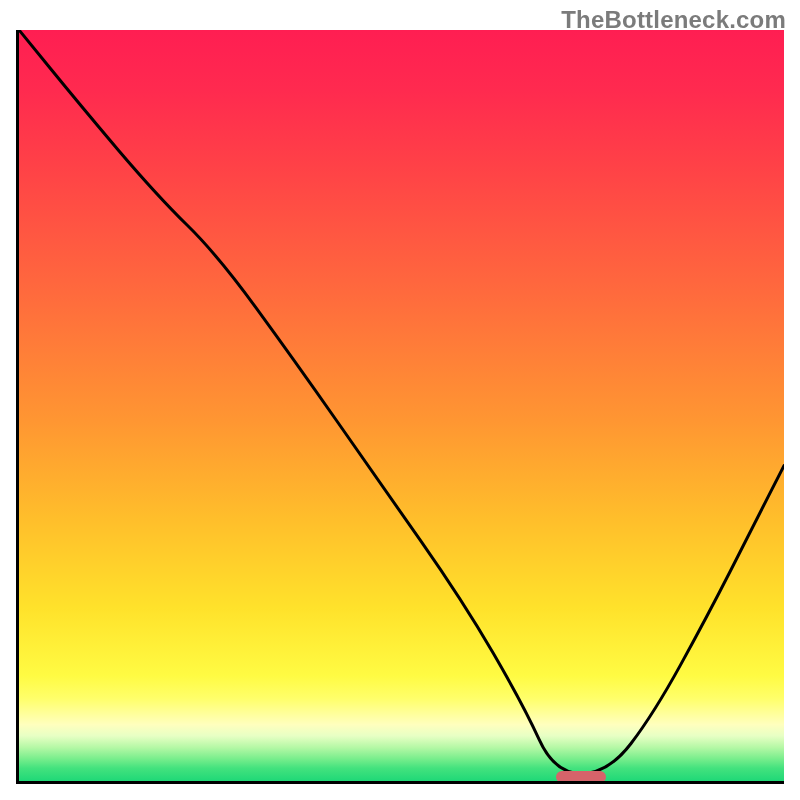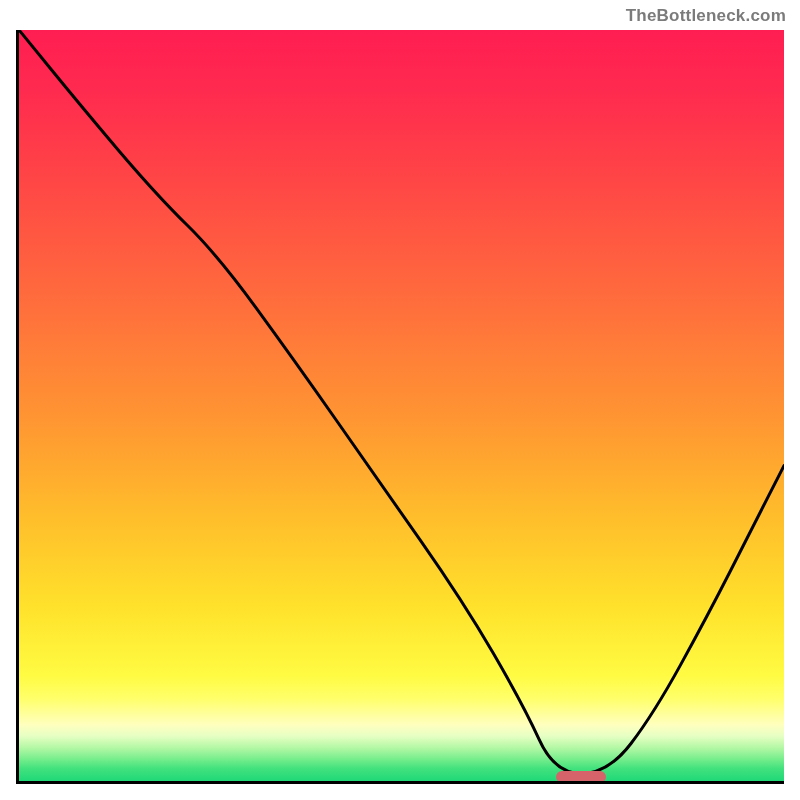--- a/index.html
+++ b/index.html
@@ -13,21 +13,21 @@
   }
   .frame {
     position: relative;
     width: 800px;
     height: 800px;
   }
   .watermark {
     position: absolute;
     top: 6px;
     right: 14px;
-    font-size: 17px;
+    font-size: 24px;
     font-weight: 600;
     color: #7b7b7b;
     letter-spacing: 0.2px;
     z-index: 10;
   }
   .plot {
     position: absolute;
     left: 16px;
     top: 30px;
     width: 768px;

